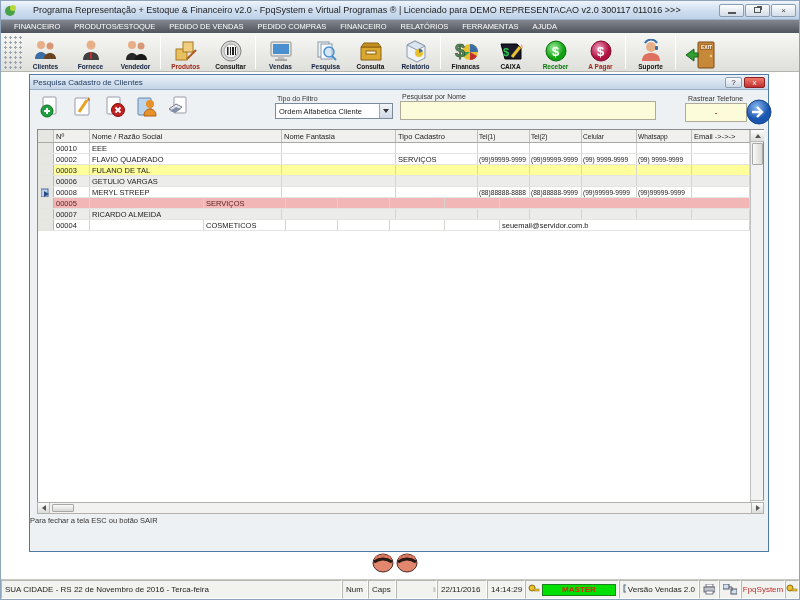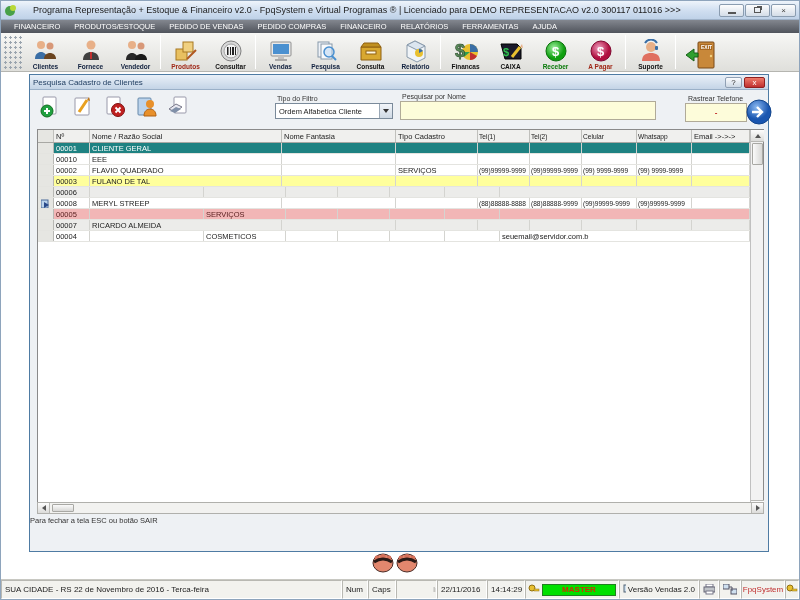--- a/index.html
+++ b/index.html
@@ -381,75 +381,64 @@
             <div class="c nome">Nome / Razão Social</div>
             <div class="c fant">Nome Fantasia</div>
             <div class="c tipo">Tipo Cadastro</div>
             <div class="c tel1">Tel(1)</div>
             <div class="c tel2">Tel(2)</div>
             <div class="c cel">Celular</div>
             <div class="c wa">Whatsapp</div>
             <div class="c mail">Email -&gt;-&gt;-&gt;</div>
           </div>
 
-          <div class="gr r-sel">
-            <div class="c gut"></div>
-            <div class="c num">00001</div>
-            <div class="c nome">CLIENTE GERAL</div>
+
+          <div class="gr">
+            <div class="c gut"></div>
+            <div class="c num">00010</div>
+            <div class="c nome">EEE</div>
             <div class="c fant"></div>
             <div class="c tipo"></div>
             <div class="c tel1"></div>
             <div class="c tel2"></div>
             <div class="c cel"></div>
             <div class="c wa"></div>
             <div class="c mail"></div>
           </div>
 
           <div class="gr">
             <div class="c gut"></div>
-            <div class="c num">00010</div>
-            <div class="c nome">EEE</div>
+            <div class="c num">00002</div>
+            <div class="c nome">FLAVIO QUADRADO</div>
+            <div class="c fant"></div>
+            <div class="c tipo">SERVIÇOS</div>
+            <div class="c tel1">(99)99999-9999</div>
+            <div class="c tel2">(99)99999-9999</div>
+            <div class="c cel">(99) 9999-9999</div>
+            <div class="c wa">(99) 9999-9999</div>
+            <div class="c mail"></div>
+          </div>
+
+          <div class="gr r-yellow">
+            <div class="c gut"></div>
+            <div class="c num">00003</div>
+            <div class="c nome">FULANO DE TAL</div>
             <div class="c fant"></div>
             <div class="c tipo"></div>
             <div class="c tel1"></div>
             <div class="c tel2"></div>
             <div class="c cel"></div>
             <div class="c wa"></div>
             <div class="c mail"></div>
           </div>
 
-          <div class="gr">
-            <div class="c gut"></div>
-            <div class="c num">00002</div>
-            <div class="c nome">FLAVIO QUADRADO</div>
-            <div class="c fant"></div>
-            <div class="c tipo">SERVIÇOS</div>
-            <div class="c tel1">(99)99999-9999</div>
-            <div class="c tel2">(99)99999-9999</div>
-            <div class="c cel">(99) 9999-9999</div>
-            <div class="c wa">(99) 9999-9999</div>
-            <div class="c mail"></div>
-          </div>
-
-          <div class="gr r-yellow">
-            <div class="c gut"></div>
-            <div class="c num">00003</div>
-            <div class="c nome">FULANO DE TAL</div>
-            <div class="c fant"></div>
-            <div class="c tipo"></div>
-            <div class="c tel1"></div>
-            <div class="c tel2"></div>
-            <div class="c cel"></div>
-            <div class="c wa"></div>
-            <div class="c mail"></div>
-          </div>
-
           <div class="gr r-alt">
             <div class="c gut"></div>
             <div class="c num">00006</div>
+            <div class="c nome">GETULIO VARGAS</div>
             <div class="c fant"></div>
             <div class="c tipo"></div>
             <div class="c tel1"></div>
             <div class="c tel2"></div>
             <div class="c cel"></div>
             <div class="c wa"></div>
             <div class="c mail"></div>
           </div>
 
           <div class="gr">

